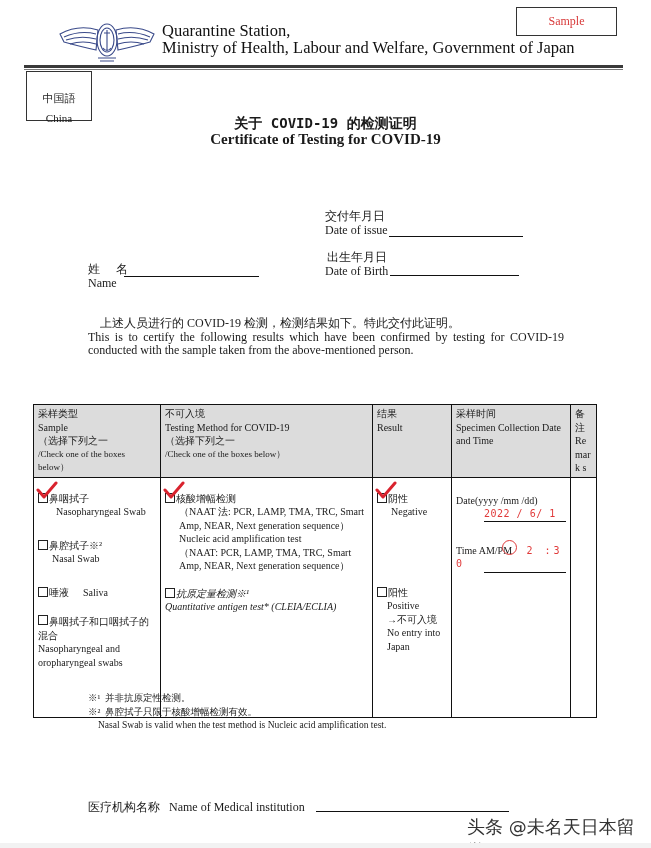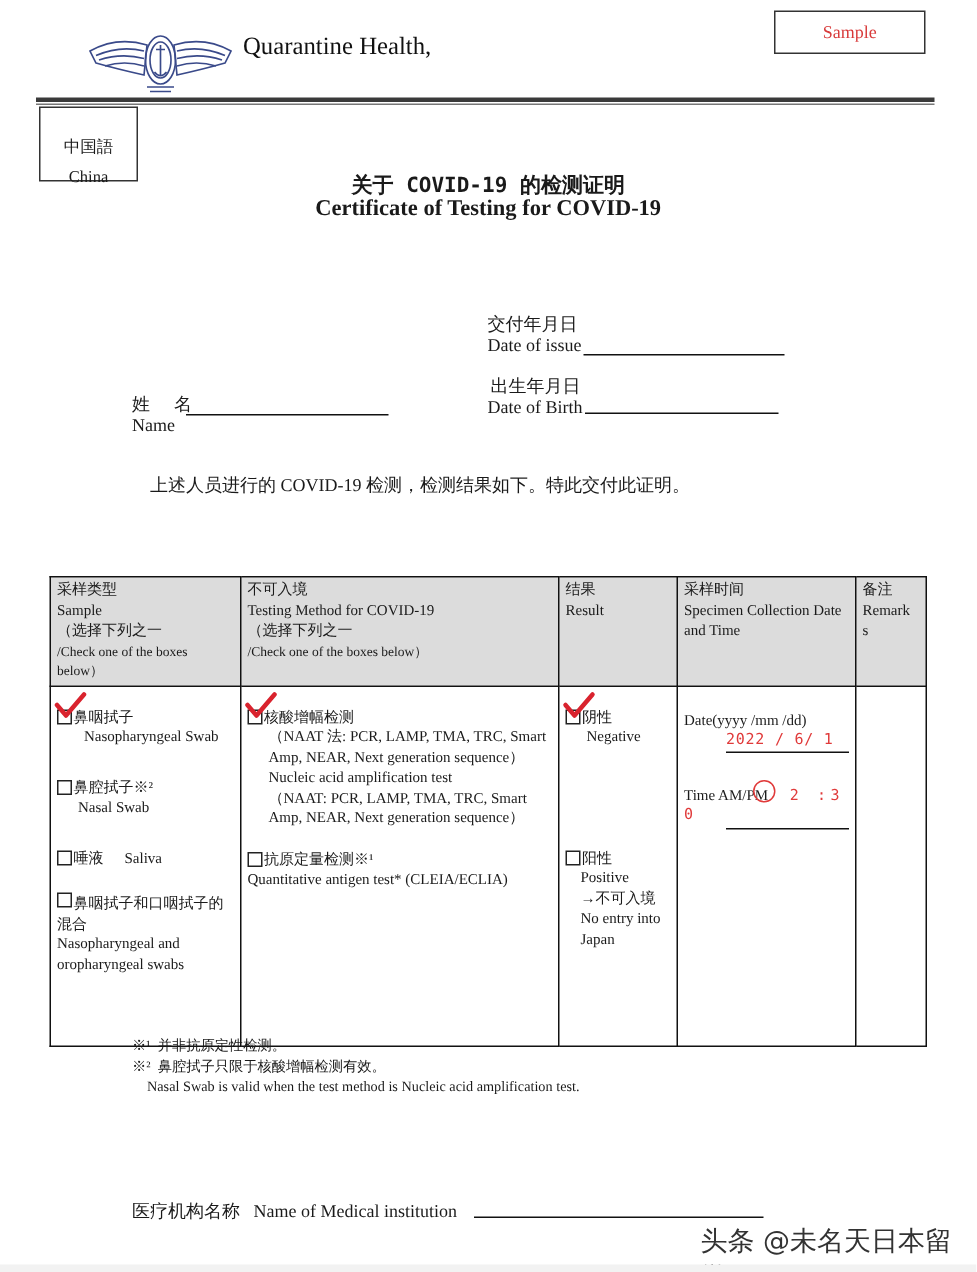--- a/index.html
+++ b/index.html
@@ -20,25 +20,25 @@
   .title-en { left: 0; width: 651px; top: 131px; text-align: center; font-weight: bold; font-size: 15px; }
 
   .field-label { font-size: 12px; line-height: 14px; }
   .uline { border-bottom: 1px solid #111; height: 1px; }
 
   .intro { left: 88px; top: 317px; width: 476px; font-size: 12px; line-height: 13.5px; }
   .intro .zh { padding-left: 12px; }
   .intro .en { text-align: justify; text-align-last: left; }
 
   
-  table.cert { position: absolute; left: 33px; top: 384px; border-collapse: collapse; font-size: 10px; line-height: 13.5px; }
+  table.cert { position: absolute; left: 33px; top: 404px; border-collapse: collapse; font-size: 10px; line-height: 13.5px; }
   table.cert td { border: 1.5px solid #111; vertical-align: top; padding: 2px 4px; }
   table.cert tr.head td { background: #dcdcdc; height: 67px; }
   table.cert tr.body td { height: 240px; }
-  .col1 { width: 127px; } .col2 { width: 212px; } .col3 { width: 79px; } .col4 { width: 118px; } .col5 { width: 47px; }
+  .col1 { width: 127px; } .col2 { width: 212px; } .col3 { width: 79px; } .col4 { width: 118px; } .col5 { width: 26px; }
 
   .opt { position: relative; margin-top: 12px; font-size: 10px; line-height: 13.5px; }
   .opt .zh-line { display: flex; align-items: center; }
   .box { display: inline-block; width: 10px; height: 10px; border: 1.3px solid #222; margin-right: 1px; position: relative; top: 0px; }
   .check { position: absolute; left: -2px; top: -11px; width: 22px; height: 20px; }
   .indent1 { padding-left: 10px; }
   .indent2 { padding-left: 14px; }
   .indent3 { padding-left: 18px; }
 
   .red { color: #e03a3a; font-family: "DejaVu Sans Mono", monospace; }
@@ -71,21 +71,22 @@
         <path d="M90 20 Q75 15 60 19"></path>
         <path d="M86 24 Q73 20 60 24"></path>
       <ellipse cx="49" cy="20" rx="10" ry="16"></ellipse>
       <ellipse cx="49" cy="20" rx="7" ry="12"></ellipse>
       <path d="M49 10 L49 30 M45 28 Q49 33 53 28 M46 13 L52 13"></path>
       <path d="M40 38 L58 38 M42 41 L56 41"></path>
     </g>
   </svg>
 </div>
 <div class="abs org">
-  <div>Quarantine Health,</div>
+  <div>Quarantine Station,</div>
+  <div>Ministry of Health, Labour and Welfare, Government of Japan</div>
 </div>
 <div class="abs sample-box">Sample</div>
 <div class="abs rule"></div>
 <div class="abs rule2"></div>
 
 <div class="abs lang-box">
   <div>中国語</div>
   <div>China</div>
 </div>
 
@@ -105,20 +106,21 @@
 <div class="abs uline" style="left:124px; top:276px; width:135px;"><span></span></div>
 
 <div class="abs field-label" style="left:325px; top:250px;">
   <div style="padding-left:2px;">出生年月日</div>
   <div>Date of Birth</div>
 </div>
 <div class="abs uline" style="left:390px; top:275px; width:129px;"><span></span></div>
 
 <div class="abs intro">
   <div class="zh">上述人员进行的 COVID-19 检测，检测结果如下。特此交付此证明。</div>
+  <div class="en">This is to certify the following results which have been confirmed by testing for COVID-19 conducted with the sample taken from the above-mentioned person.</div>
 </div>
 
 <table class="cert">
   <tbody>
       <tr class="head">
     <td class="col1">
       <div>采样类型</div>
       <div>Sample</div>
       <div>（选择下列之一</div>
       <div style="font-size:9px;">/Check one of the boxes below）</div>
@@ -181,21 +183,21 @@
               <span class="box"></span>
               <span>核酸增幅检测</span>
             </div>
         <div class="indent2">（NAAT 法: PCR, LAMP, TMA, TRC, Smart Amp, NEAR, Next generation sequence）</div>
         <div class="indent2">Nucleic acid amplification test</div>
         <div class="indent2">（NAAT: PCR, LAMP, TMA, TRC, Smart Amp, NEAR, Next generation sequence）</div>
         <svg class="check" viewBox="0 0 22 20">
               <path d="M2 9 L8 16 L20 2" fill="none" stroke="#d9232e" stroke-width="3" stroke-linecap="round" stroke-linejoin="round"></path>
             </svg>
       </div>
-      <div class="opt" style="margin-top:14px;">
+      <div class="opt" style="margin-top:14px;font-style:italic;">
         <div class="zh-line">
               <span class="box"></span>
               <span>抗原定量检测※¹</span>
             </div>
         <div>Quantitative antigen test* (CLEIA/ECLIA)</div>
       </div>
     </td>
 
     <td>
       <div class="opt">

